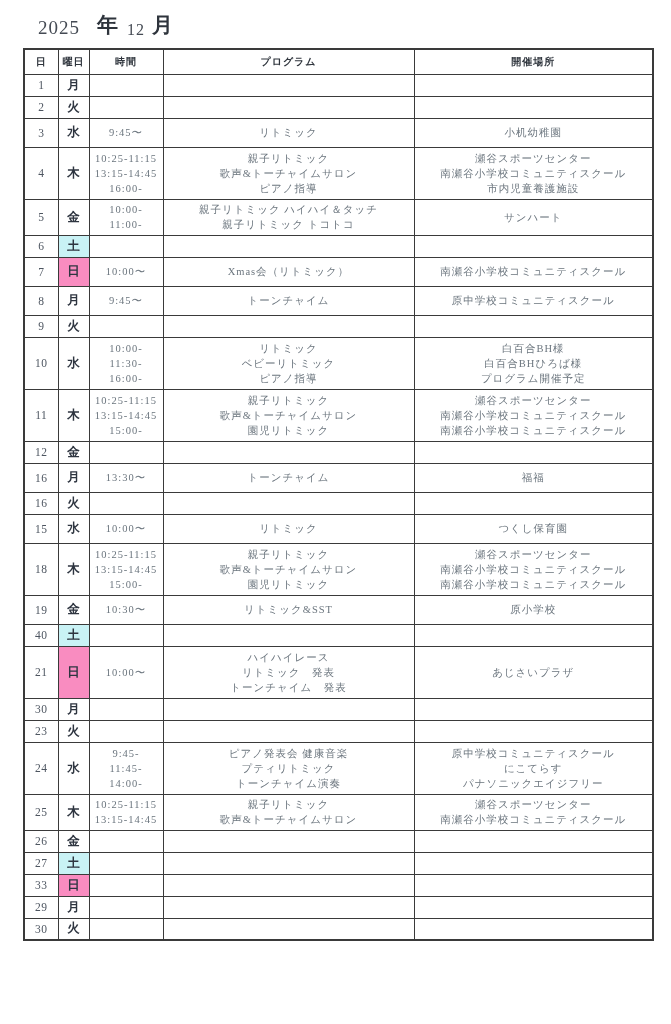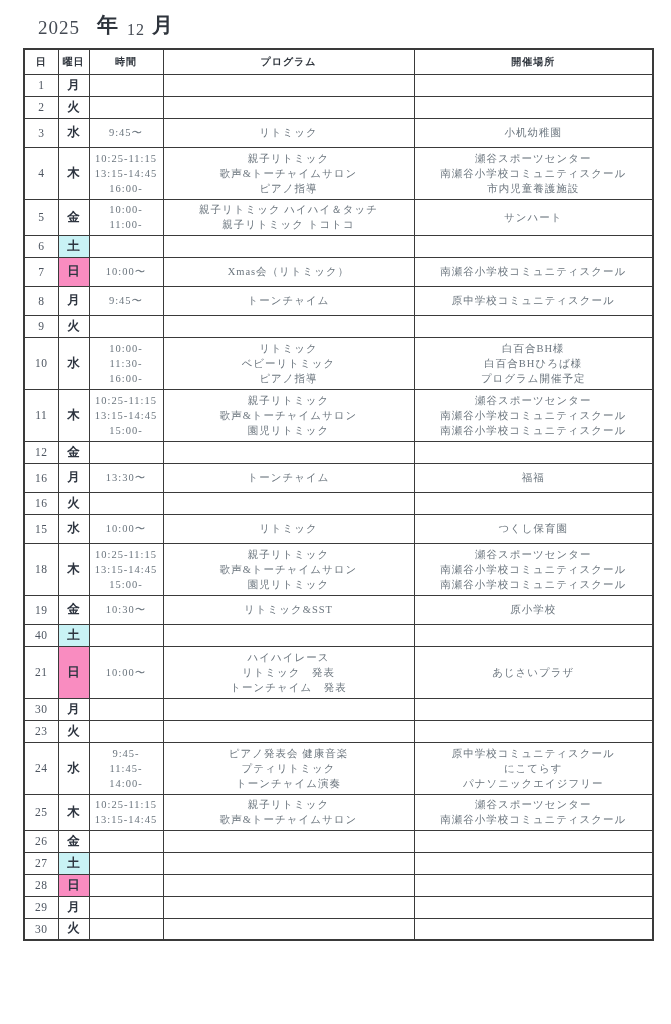--- a/index.html
+++ b/index.html
@@ -286,21 +286,21 @@
           <td class="content"></td>
         </tr>
         <tr class="r0">
           <td class="day">27</td>
           <td class="weekday" style="background: rgb(201, 242, 245);">土</td>
           <td class="content"></td>
           <td class="content"></td>
           <td class="content"></td>
         </tr>
         <tr class="r0">
-          <td class="day">28</td>
+          <td class="day">33</td>
           <td class="weekday" style="background: rgb(249, 140, 192);">日</td>
           <td class="content"></td>
           <td class="content"></td>
           <td class="content"></td>
         </tr>
         <tr class="r0">
           <td class="day">29</td>
           <td class="weekday">月</td>
           <td class="content"></td>
           <td class="content"></td>

